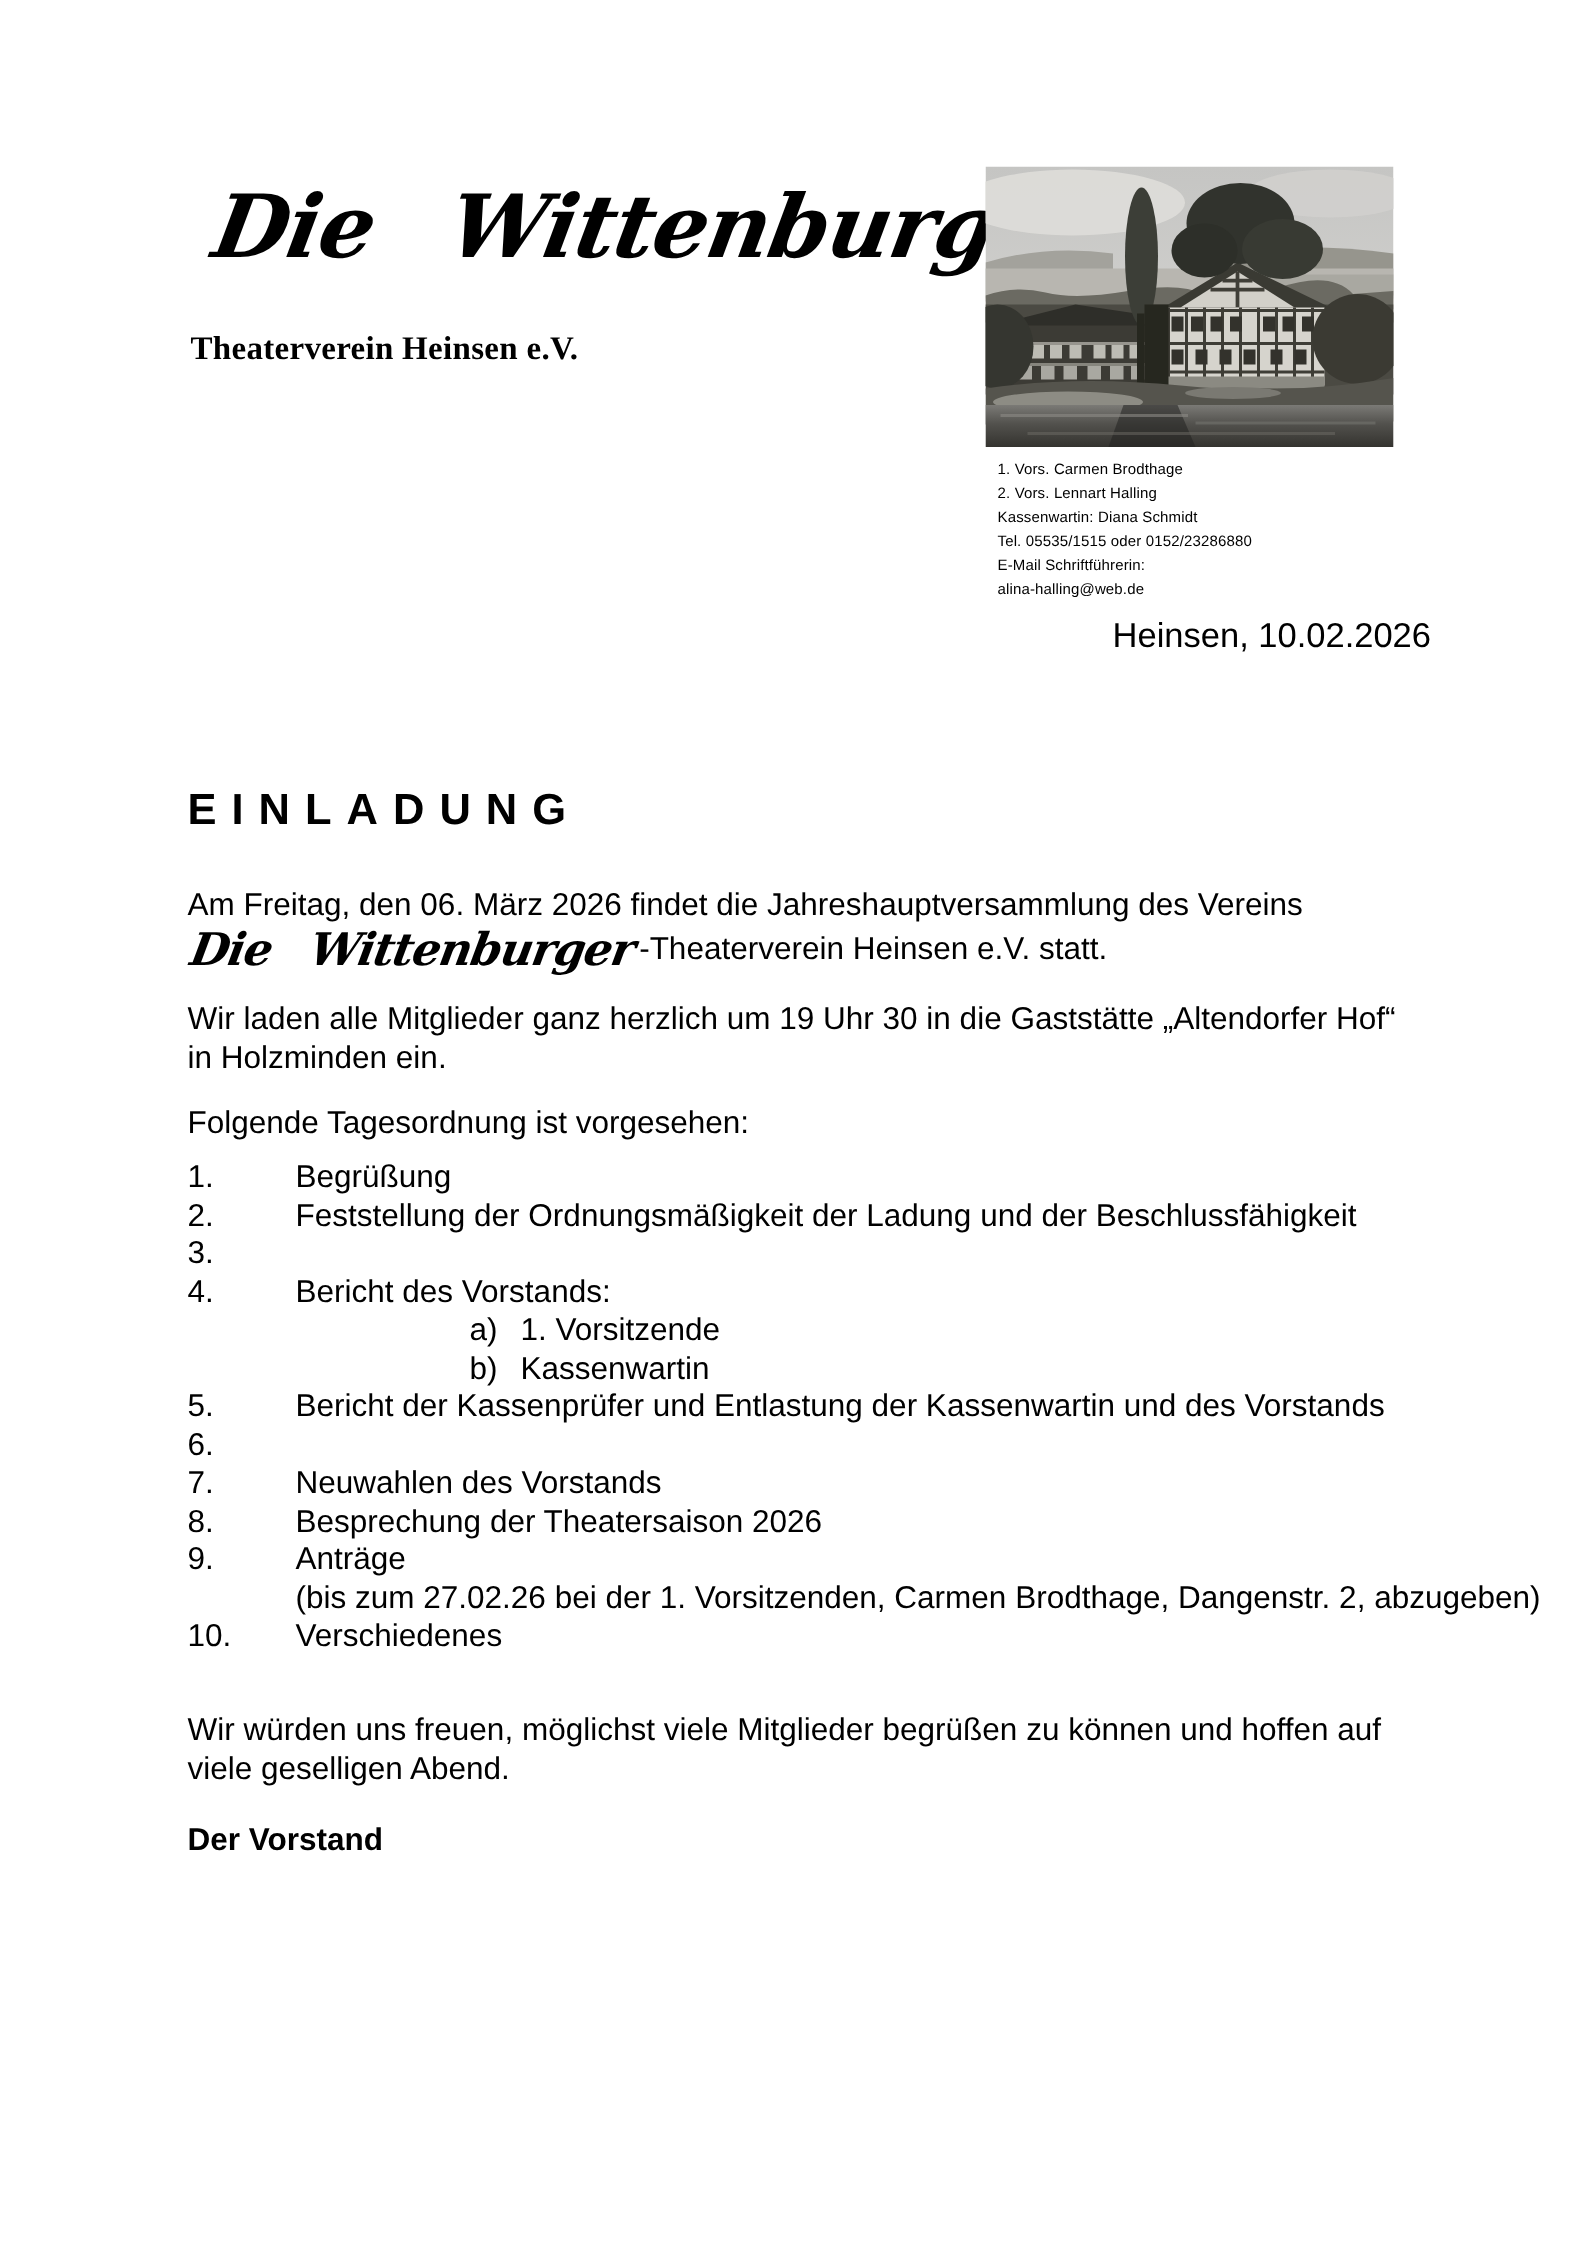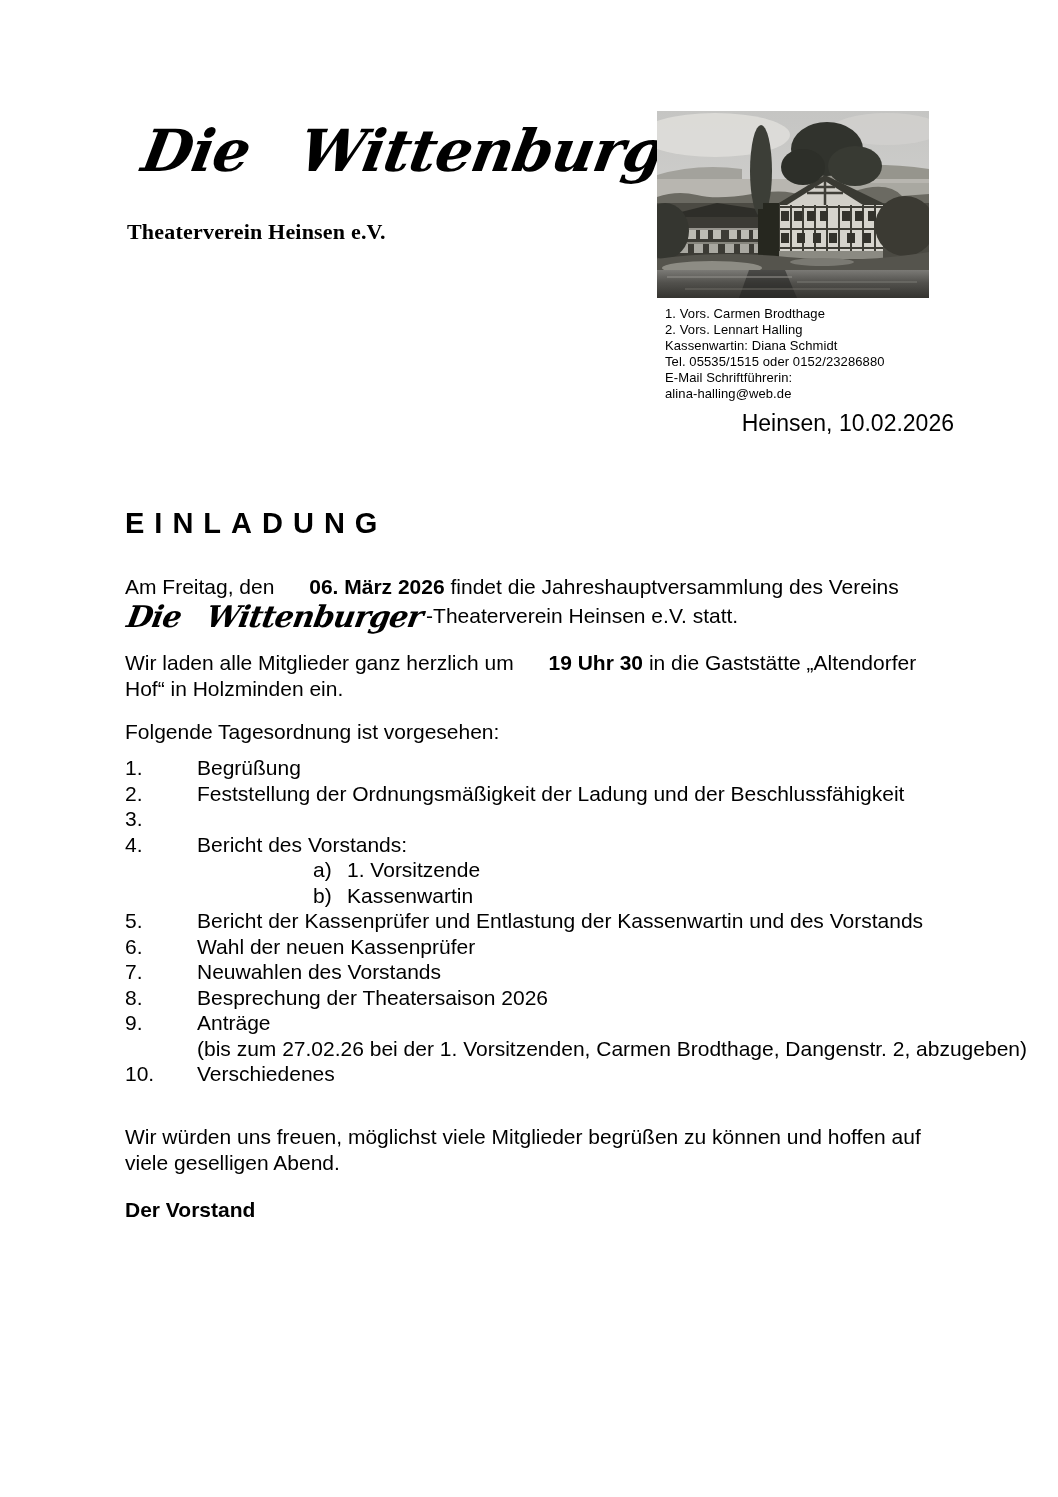--- a/index.html
+++ b/index.html
@@ -37,33 +37,33 @@
     font-size:22px;
     letter-spacing:0.2px;
   }
   .photo-wrap {
     position:absolute; left:657px; top:111px;
     width:272px; height:187px;
     line-height:0;
   }
   .contact {
     position:absolute; left:665px; top:306px;
-    font-size:13px;
+    font-size:10px;
     line-height:16px;
     letter-spacing:0.1px;
   }
   .dateline {
     position:absolute; right:104px; top:410px;
     font-size:23px;
     white-space:nowrap;
   }
 
   
   .main {
-    position:absolute; left:125px; top:505px;
+    position:absolute; left:125px; top:522px;
     width:850px;
   }
   .title {
     font-size:29px;
     font-weight:bold;
     letter-spacing:10px;
     line-height:36px;
     margin:0;
   }
   .para {
@@ -88,21 +88,21 @@
 
   .agenda { margin-top:10px; font-size:21px; line-height:25.5px; }
   .agenda-row { display:flex; white-space:nowrap; }
   .agenda-num { width:72px; flex:none; }
   .agenda-sub { display:flex; padding-left:188px; white-space:nowrap; }
   .sub-label { width:34px; flex:none; }
   .agenda-note { padding-left:72px; white-space:nowrap; }
 
   .closing { margin-top:37px; width:822px; }
   .signature { margin-top:21px; font-weight:bold; }
-  b { font-weight:bold;margin-left:29px; }
+  b { font-weight:normal; }
 </style>
 </head>
 <body>
 
 <div class="page">
 
   <div class="logo-main logo-script">Die Wittenburger</div>
   <div class="org-name">Theaterverein Heinsen e.V.</div>
 
   <div class="photo-wrap">
@@ -255,21 +255,20 @@
       <div class="agenda-sub">
         <span class="sub-label">b)</span>
         <span>Kassenwartin</span>
       </div>
       <div class="agenda-row">
         <span class="agenda-num">5.</span>
         <span class="agenda-text">Bericht der Kassenprüfer und Entlastung der Kassenwartin und des Vorstands</span>
       </div>
       <div class="agenda-row">
         <span class="agenda-num">6.</span>
-        <span class="agenda-text">Wahl der neuen Kassenprüfer</span>
       </div>
       <div class="agenda-row">
         <span class="agenda-num">7.</span>
         <span class="agenda-text">Neuwahlen des Vorstands</span>
       </div>
       <div class="agenda-row">
         <span class="agenda-num">8.</span>
         <span class="agenda-text">Besprechung der Theatersaison 2026</span>
       </div>
       <div class="agenda-row">

